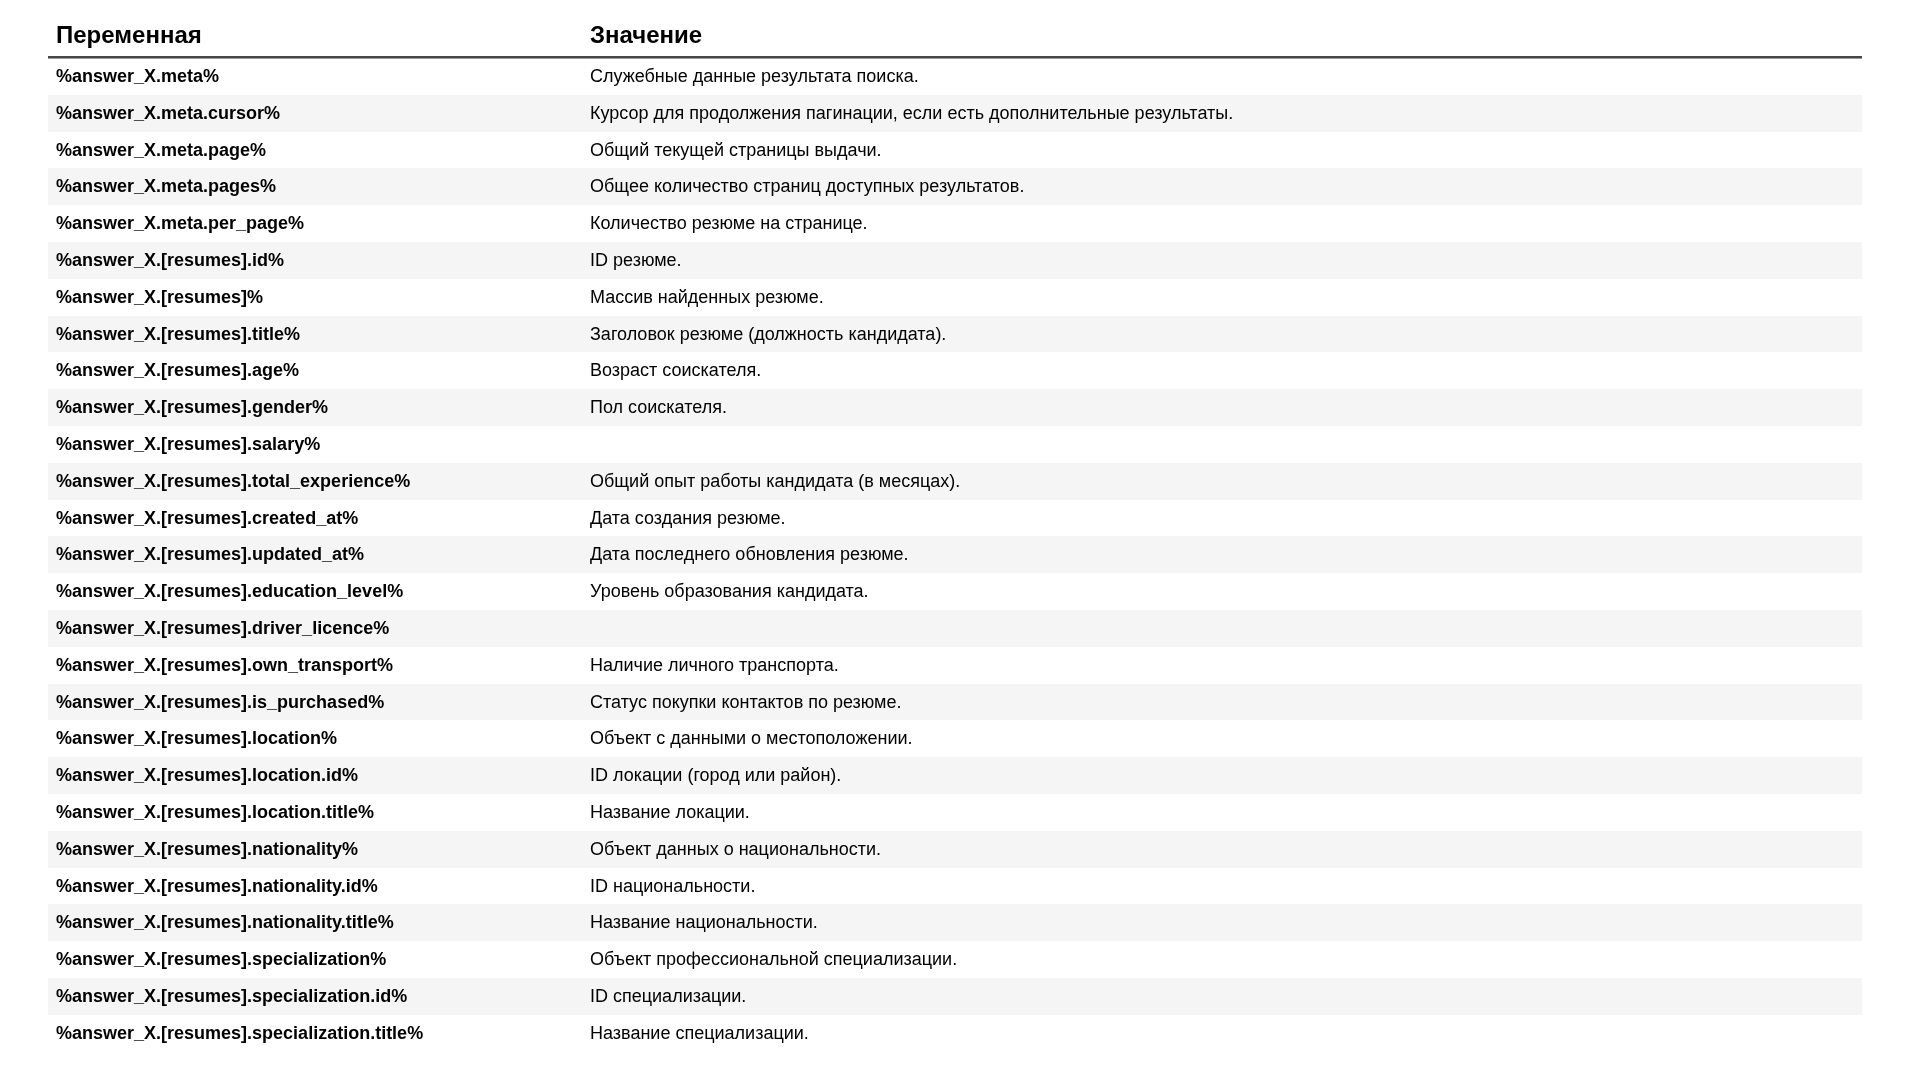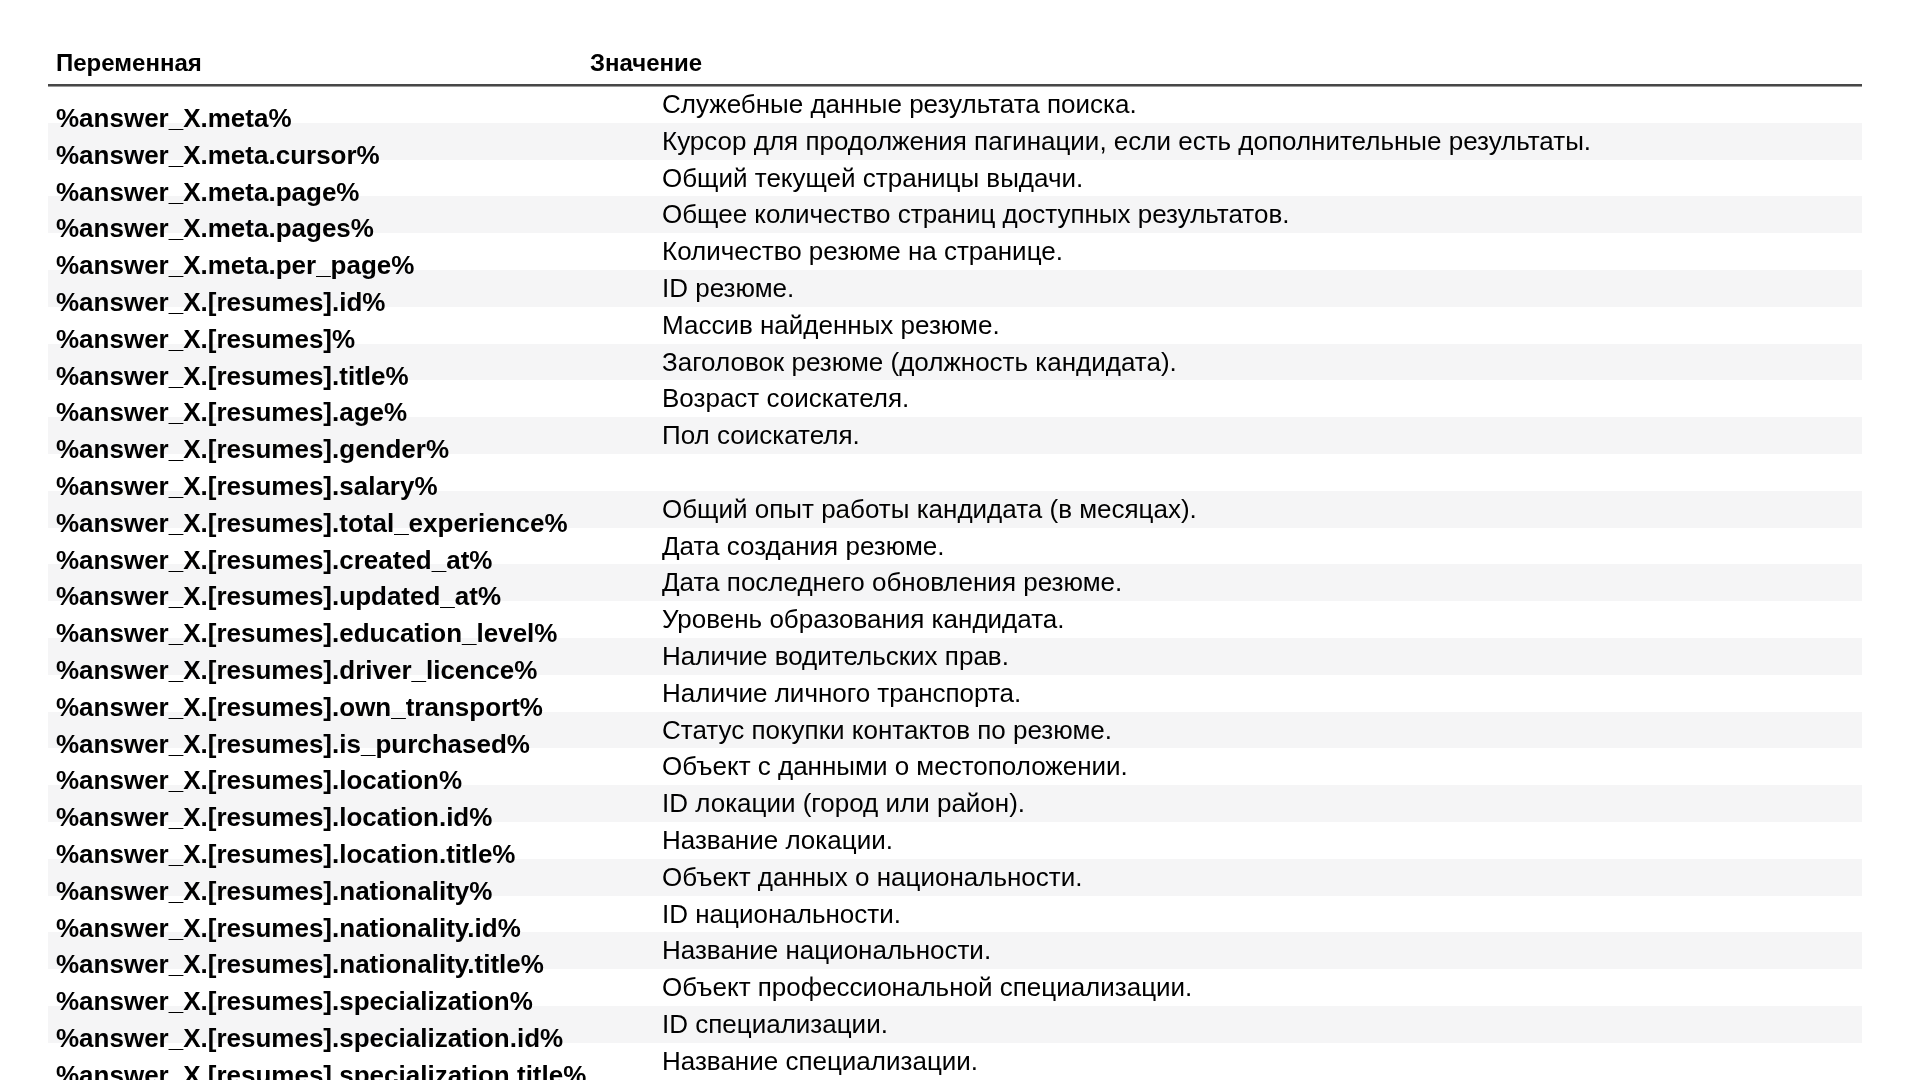--- a/index.html
+++ b/index.html
@@ -30,44 +30,41 @@
     border-bottom: 2px solid var(--rule);
     box-shadow: 0 1px 0 #9a9a9a; 
     font-size: 24px;
     font-weight: bold;
     line-height: 28px;
   }
   .col-var {
     width: 542px;
     flex: 0 0 542px;
     padding-left: 8px;
-    margin-top: 28px;
   }
   .col-val {
     flex: 1 1 auto;
   }
   .tbody .row {
     display: flex;
     align-items: center;
     height: 36.8px;
-    font-size: 26px;
+    font-size: 18px;
     line-height: 36.8px;
-    gap: 40px;
   }
   .tbody .row:nth-child(even) {
     background: var(--stripe);
   }
   .cell-var {
     font-weight: bold;
     white-space: nowrap;
   }
   .cell-val {
     font-weight: normal;
     white-space: nowrap;
-    margin-left: 32px;
   }
 </style>
 </head>
 <body>
 
 <div class="doc-table">
   <div class="thead">
     <div class="col-var">Переменная</div>
     <div class="col-val">Значение</div>
   </div>
@@ -141,21 +138,20 @@
     <div class="col-val cell-val">Дата последнего обновления резюме.</div>
   </div>
 
   <div class="row">
     <div class="col-var cell-var">%answer_X.[resumes].education_level%</div>
     <div class="col-val cell-val">Уровень образования кандидата.</div>
   </div>
 
   <div class="row">
     <div class="col-var cell-var">%answer_X.[resumes].driver_licence%</div>
-    <div class="col-val cell-val">Наличие водительских прав.</div>
   </div>
 
   <div class="row">
     <div class="col-var cell-var">%answer_X.[resumes].own_transport%</div>
     <div class="col-val cell-val">Наличие личного транспорта.</div>
   </div>
 
   <div class="row">
     <div class="col-var cell-var">%answer_X.[resumes].is_purchased%</div>
     <div class="col-val cell-val">Статус покупки контактов по резюме.</div>

